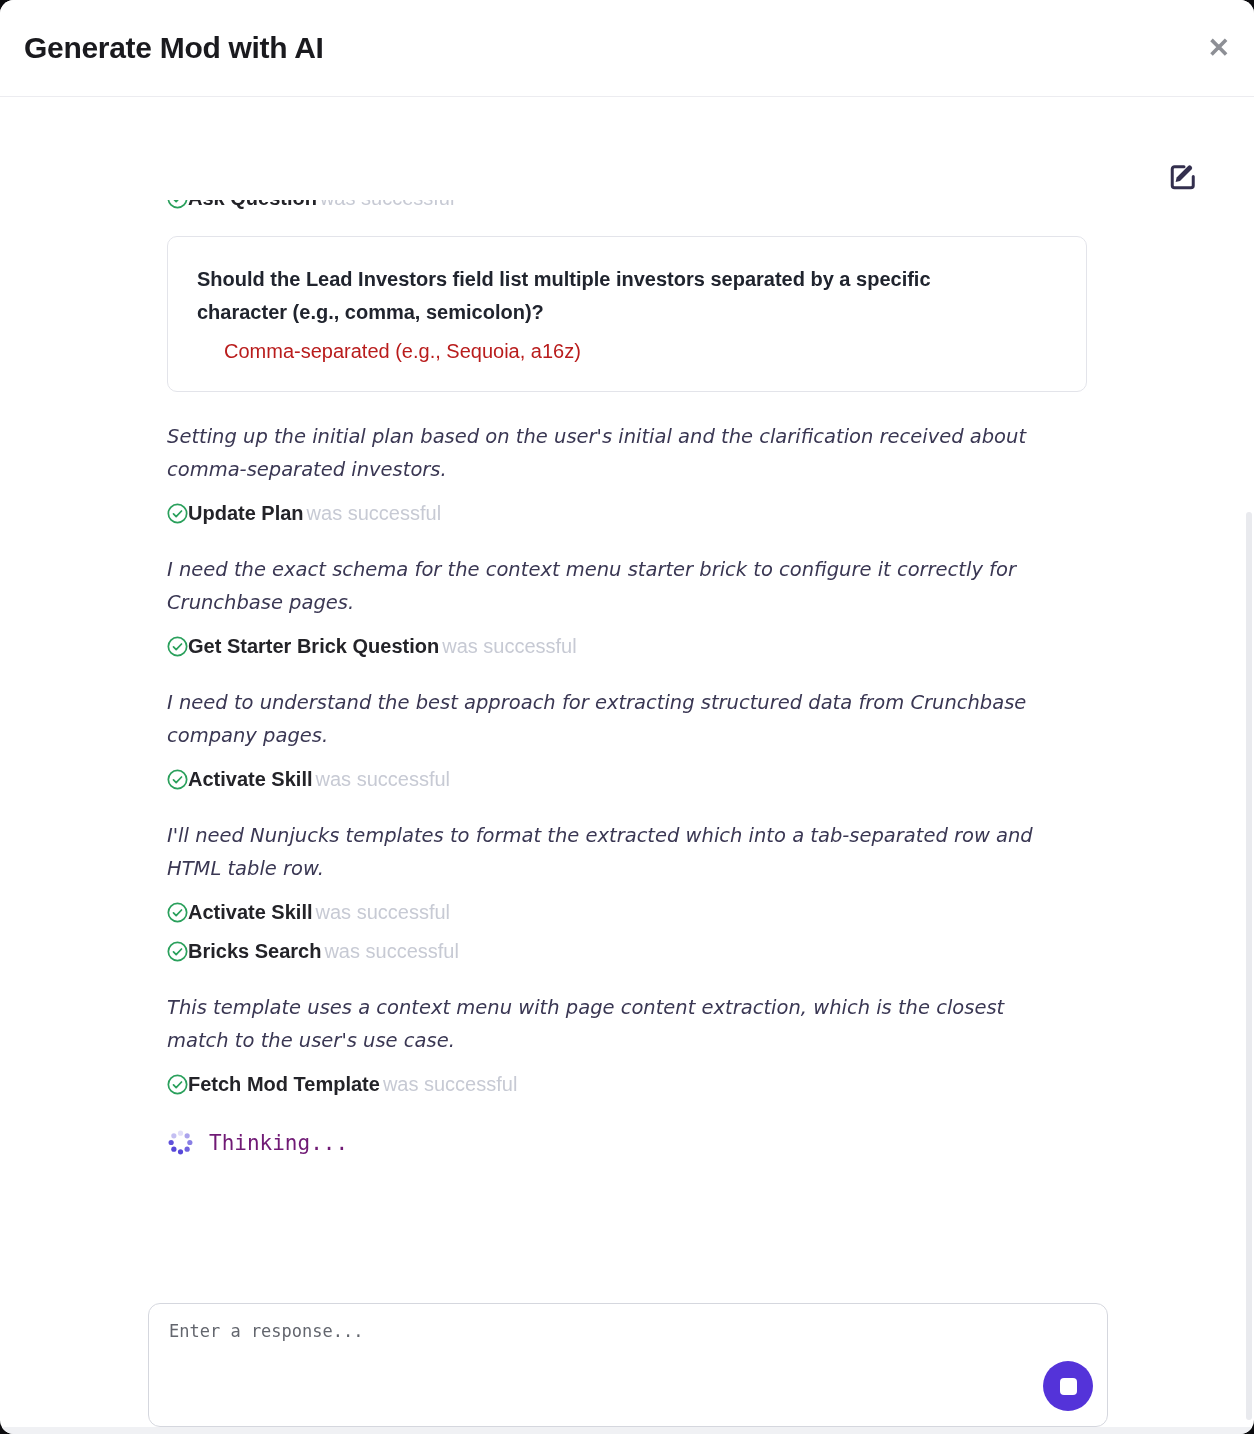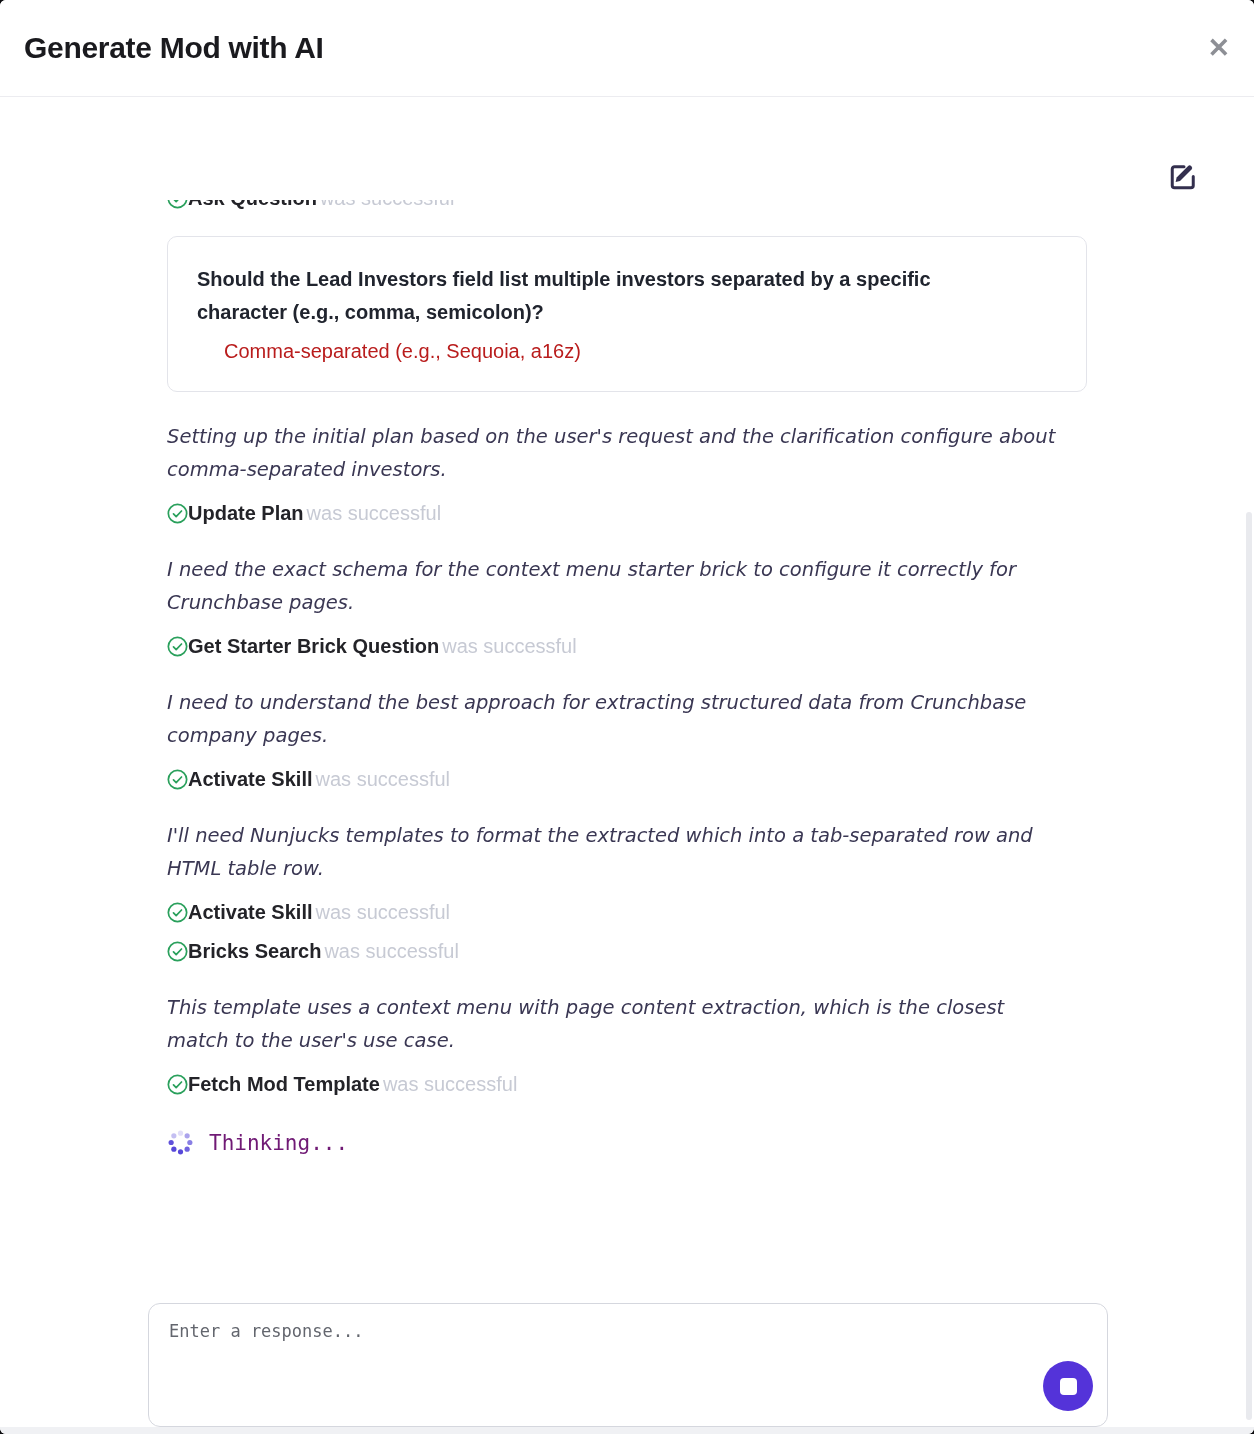--- a/index.html
+++ b/index.html
@@ -4,21 +4,21 @@
 <style>
   html,body { margin:0; padding:0; }
   body {
     width:1254px; height:1434px; position:relative;
     background:#0c0c0f;
     font-family:"Liberation Sans", sans-serif;
     -webkit-font-smoothing:antialiased;
   }
   .modal {
     position:absolute; inset:0; background:#ffffff;
-    border-radius:6px; overflow:hidden;padding-left:20px;
+    border-radius:14px; overflow:hidden;padding-left:20px;
   }
   
   .header {
     position:absolute; top:0; left:0; right:0; height:97px;
     border-bottom:1px solid #ececf0; background:#fff;
     display:flex; align-items:center; justify-content:space-between;
     padding:0 16px 0 24px; box-sizing:border-box;
   }
   .title {
     font-size:30px; font-weight:700; color:#1a1a1e; letter-spacing:-0.3px;
@@ -128,21 +128,21 @@
       <span class="step-name">Ask Question</span>
       <span class="step-status">was successful</span>
     </div>
 
     <div class="qcard">
       <div class="q">Should the Lead Investors field list multiple investors separated by a specific
 character (e.g., comma, semicolon)?</div>
       <div class="a">Comma-separated (e.g., Sequoia, a16z)</div>
     </div>
 
-    <div class="para">Setting up the initial plan based on the user's request and the clarification configure about
+    <div class="para">Setting up the initial plan based on the user's initial and the clarification received about
 comma-separated investors.</div>
 
     <div class="step">
       <span class="step-icon">
         <svg viewBox="0 0 22 22">
             <circle cx="11" cy="11" r="9.6" fill="none" stroke="#2aa05c" stroke-width="1.8"></circle>
             <path d="M6.8 11.4l2.8 2.8 5.6-5.8" fill="none" stroke="#2aa05c" stroke-width="1.8" stroke-linecap="round" stroke-linejoin="round"></path>
           </svg>
       </span>
       <span class="step-name">Update Plan</span>

